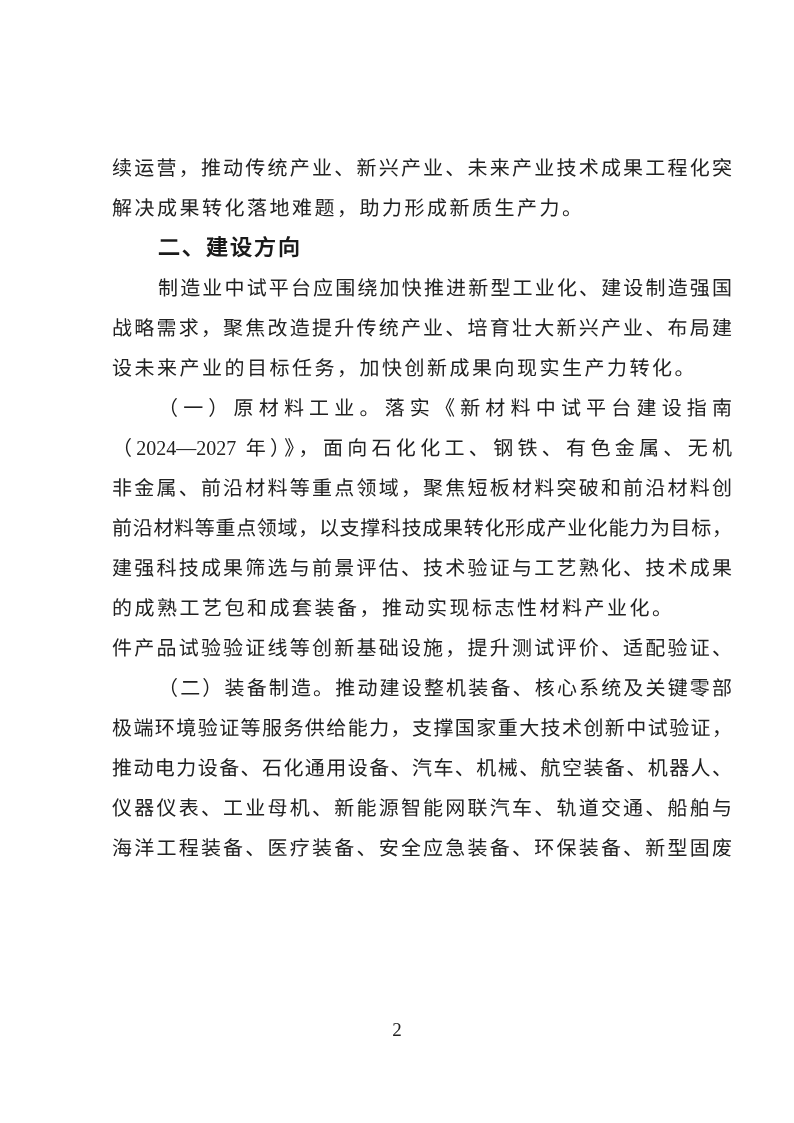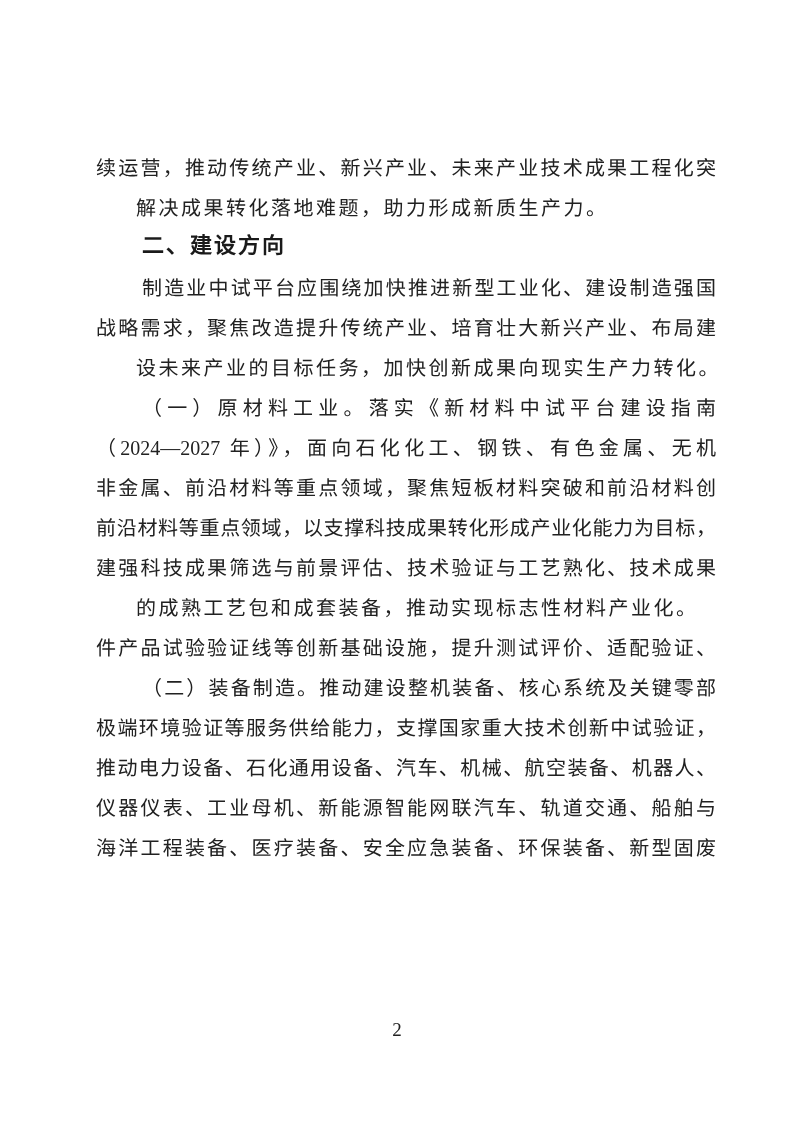--- a/index.html
+++ b/index.html
@@ -11,44 +11,43 @@
     position: relative;
     width: 794px;
     height: 1123px;
     background: #ffffff;
     color: #212121;
     font-family: "Liberation Serif", "DejaVu Serif", serif;
     overflow: hidden;
   }
   .text-block {
     position: absolute;
-    left: 96px;
+    left: 112px;
     top: 148px;
     width: 620px;
   }
   .line {
     font-size: 20px;
     height: 40px;
     line-height: 40px;
     overflow: hidden;
     text-align: justify;
     text-align-last: justify;
     white-space: nowrap;
   }
   .line.end {
     text-align: left;
     text-align-last: left;
     letter-spacing: 2.5px;
-    margin-left: 40px;
   }
   .line.indent {
     text-indent: 46px;
   }
   .line.heading {
-    font-family: Liberation Mono, monospace;
+    font-family: Liberation Sans, sans-serif;
     font-weight: 700;
     font-size: 22px;
     letter-spacing: 2px;
     text-align: center;
     text-align-last: left;
     text-indent: 46px;
     color: #1a1a1a;
   }
   .page-number {
     position: absolute;

